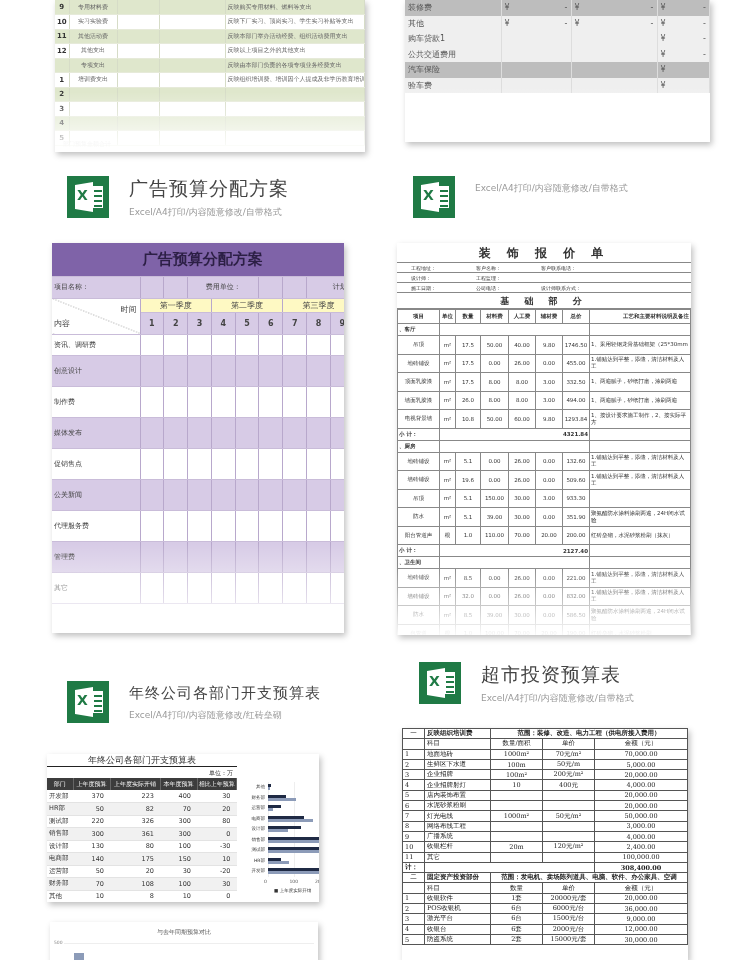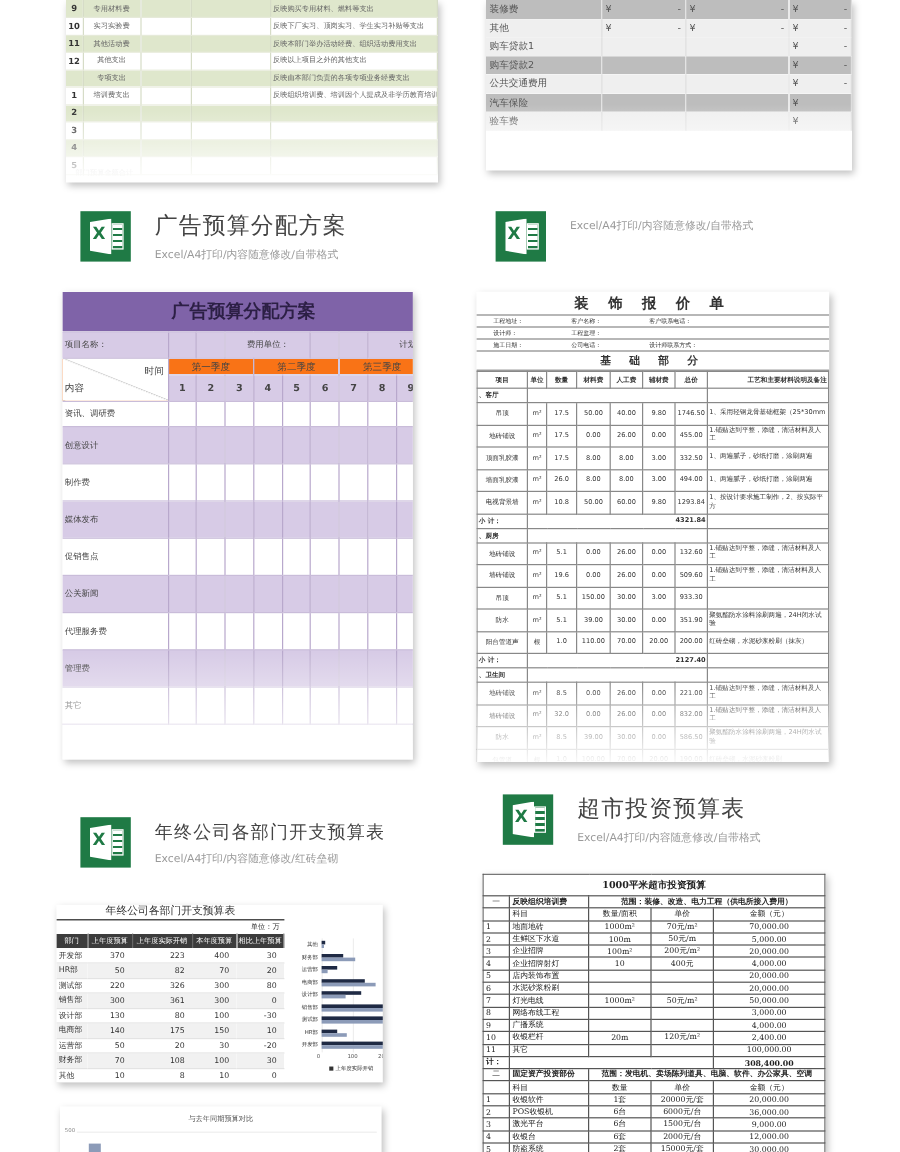--- a/index.html
+++ b/index.html
@@ -152,26 +152,20 @@
           <td><span>¥</span><span style="float:right">-</span></td>
           <td><span>¥</span><span style="float:right">-</span></td>
           <td><span>¥</span><span style="float:right">-</span></td>
         </tr>
         <tr class="l">
           <td>购车贷款1</td>
           <td></td>
           <td></td>
           <td><span>¥</span><span style="float:right">-</span></td>
         </tr>
-        <tr class="d">
-          <td>购车贷款2</td>
-          <td></td>
-          <td></td>
-          <td><span>¥</span><span style="float:right">-</span></td>
-        </tr>
         <tr class="l">
           <td>公共交通费用</td>
           <td></td>
           <td></td>
           <td><span>¥</span><span style="float:right">-</span></td>
         </tr>
         <tr class="d">
           <td>汽车保险</td>
           <td></td>
           <td></td>
@@ -223,21 +217,21 @@
         </tr>
       <tr style="background:#d7cbe6;height:22px">
         <td style="padding-left:2px;background:#d7cbe6">项目名称：</td>
         <td style="background:#d7cbe6"></td>
           <td style="background:#d7cbe6"></td>
         <td colspan="3" style="text-align:center;background:#d7cbe6">费用单位：</td>
         <td style="background:#d7cbe6"></td>
           <td style="background:#d7cbe6"></td>
         <td colspan="2" style="text-align:right;background:#d7cbe6">计划日</td>
       </tr>
-      <tr style="height:14px;background:#f97316">
+      <tr style="height:14px;background:#fef9c3">
         <td rowspan="2" style="position:relative;background:linear-gradient(to top right,#fff 49.5%,#bbb 50%,#fff 51%)">
           <span class="abs" style="right:3px;top:5px;font-size:8px">时间</span>
           <span class="abs" style="left:2px;bottom:5px;font-size:8px">内容</span>
         </td>
         <td colspan="3" style="text-align:center;font-size:8px">第一季度</td>
         <td colspan="3" style="text-align:center;font-size:8px">第二季度</td>
         <td colspan="3" style="text-align:center;font-size:8px">第三季度</td>
       </tr>
       <tr id="monthrow" style="height:22px;background:#d7cbe6">
           <td style="text-align: center; font-size: 8px; font-weight: bold; background: rgb(215, 203, 230);">1</td>
@@ -739,23 +733,20 @@
   <table class="s6">
     <colgroup>
         <col style="width:22px">
         <col style="width:66px">
         <col style="width:52px">
         <col style="width:52px">
         <col>
       </colgroup>
     <tbody id="s6body">
         <tr>
-          <td colspan="5" style="font-weight:bold;height:18px;font-size:8px">1000平米超市投资预算</td>
-        </tr>
-        <tr>
           <td>一</td>
           <td class="l" style="font-weight:bold">反映组织培训费</td>
           <td colspan="3" style="font-weight:bold">范围：装修、改造、电力工程（供电所接入费用）</td>
         </tr>
         <tr>
           <td></td>
           <td class="l">科目</td>
           <td>数量/面积</td>
           <td>单价</td>
           <td>金额（元）</td>

